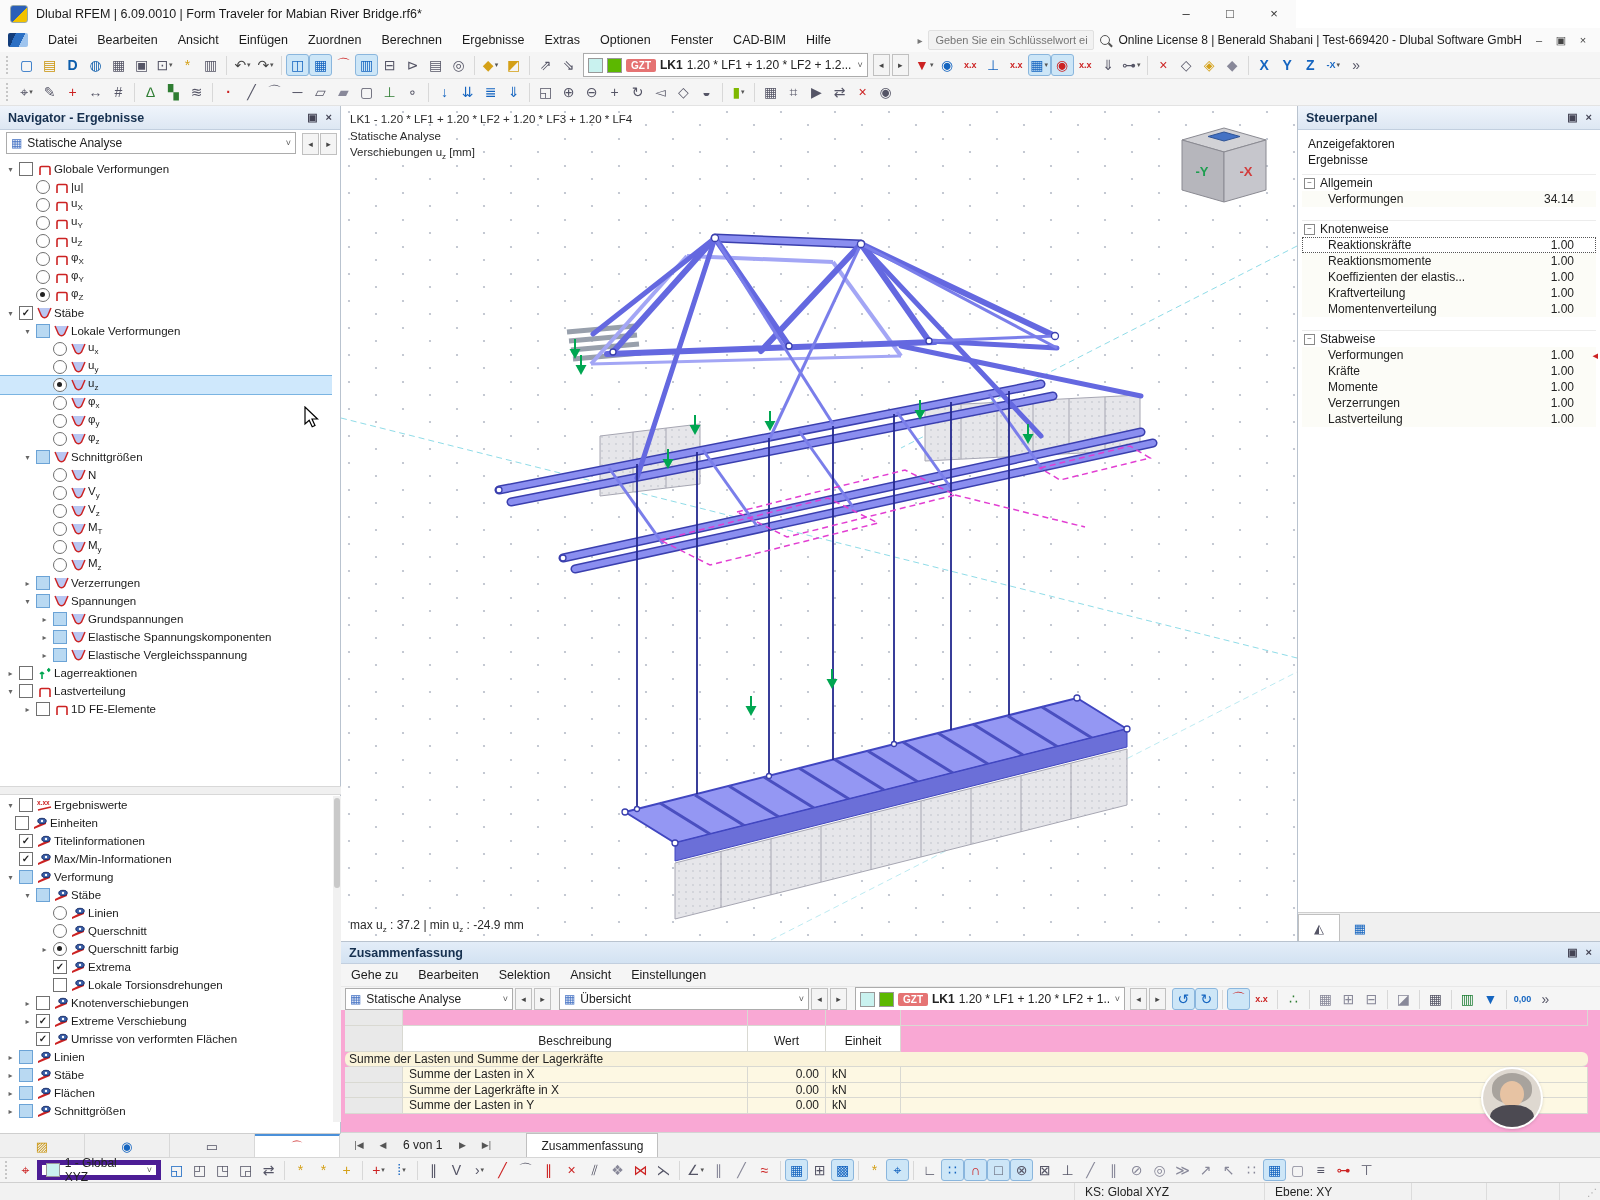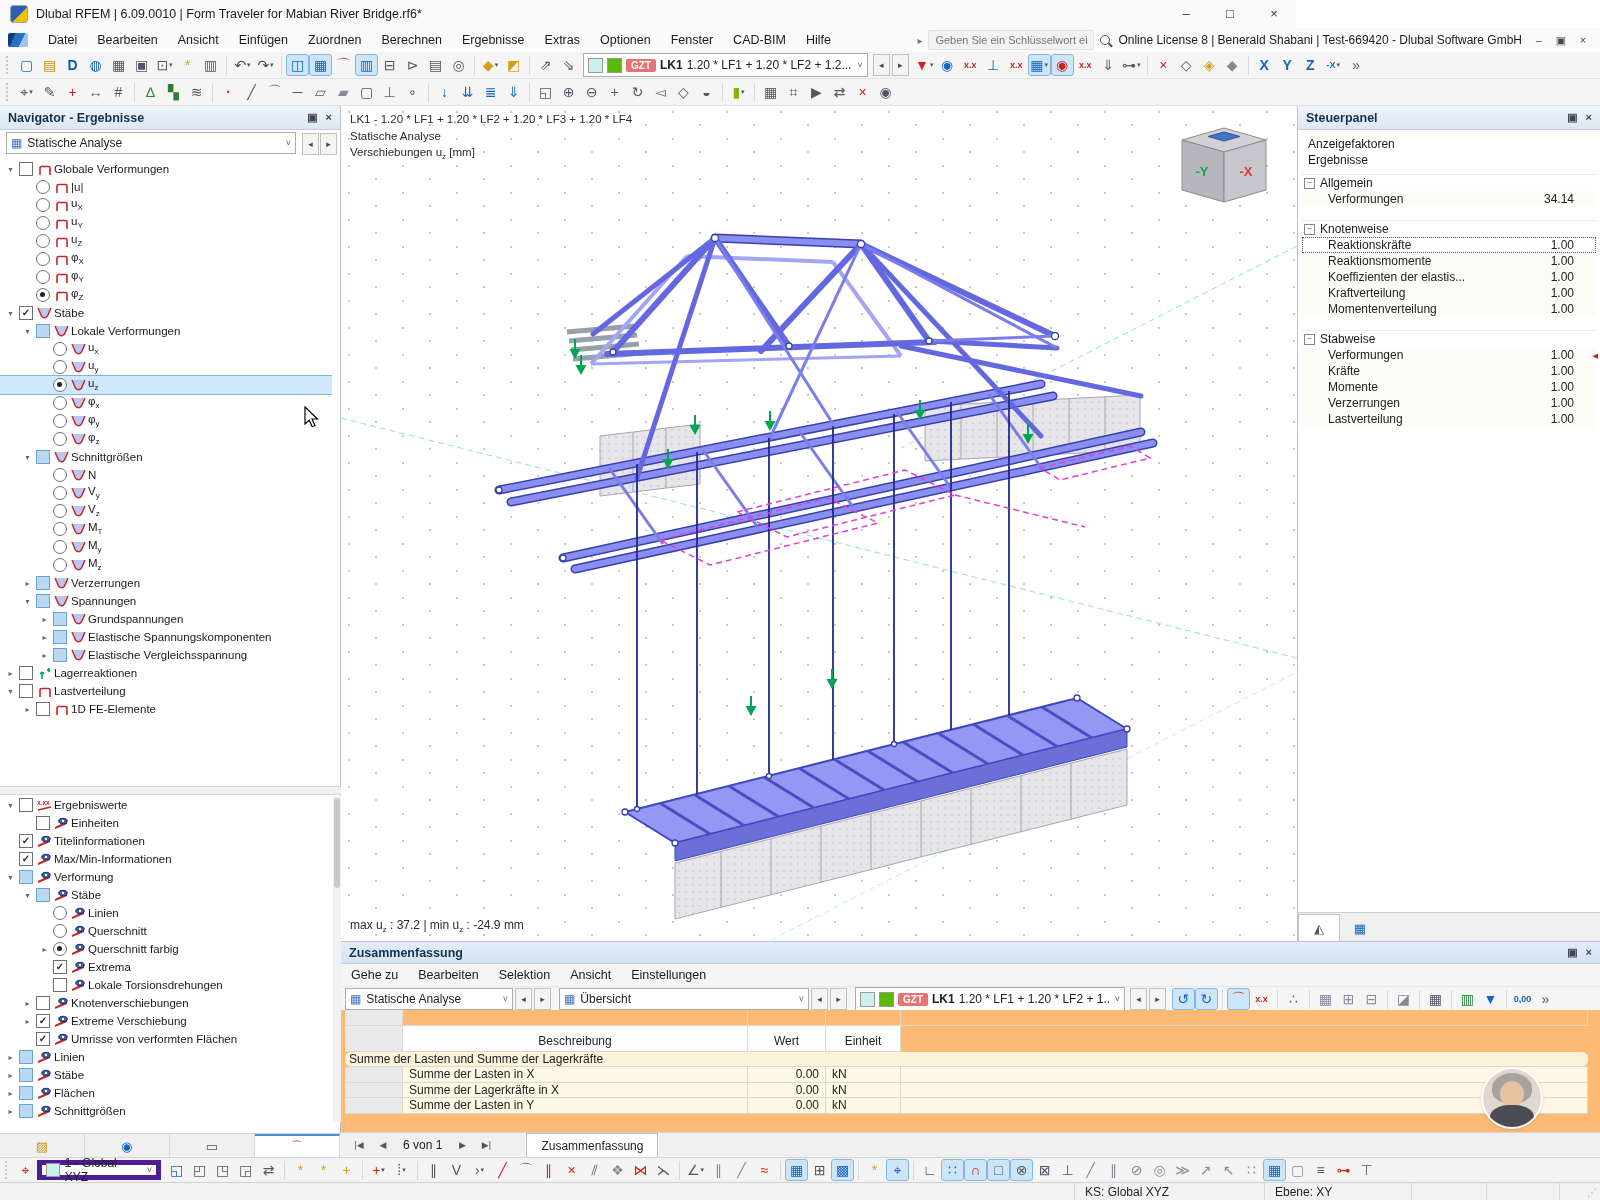--- a/index.html
+++ b/index.html
@@ -95,21 +95,21 @@
   #steuertabs{position:absolute;left:0;bottom:0;width:100%;height:28px;background:#f0f0f0;border-top:1px solid #cfcfcf;display:flex;align-items:flex-end}
   .stab{width:40px;height:26px;display:flex;align-items:center;justify-content:center;font-size:13px}
   .stab.active{background:#fff;border:1px solid #c0c0c0;border-bottom:none}
   
   #summary{position:absolute;left:341px;top:941px;width:1259px;height:216px;background:#fff;border-top:1px solid #b9c3cf;box-sizing:border-box}
   #sumhead{height:22px;background:linear-gradient(#e3edf8,#d3e2f2);border-bottom:1px solid #c2cfdf;display:flex;align-items:center;
     font-weight:bold;font-size:12.5px;color:#16304f;padding:0 8px;box-sizing:border-box}
   #summenu{height:22px;background:#f5f5f5;display:flex;align-items:center;border-bottom:1px solid #e8e8e8}
   #sumtb{height:24px;background:#f5f5f5;display:flex;align-items:center;border-bottom:1px solid #dcdcdc;padding:0 4px}
   
-  #sumtable{position:absolute;left:0;top:68px;width:1259px;height:124px;background:#fdba74;font-size:12px}
+  #sumtable{position:absolute;left:0;top:68px;width:1259px;height:124px;background:#f9a8d4;font-size:12px}
   .tcell{position:absolute;box-sizing:border-box;border-right:1px solid #d9d9d2;border-bottom:1px solid #d9d9d2;overflow:hidden;white-space:nowrap}
   .thdr{display:flex;align-items:flex-end;justify-content:center;padding-bottom:3px;background:#fff;font-size:12px}
   .rowhdr{background:#e9e9e9}
   .datac{background:#fdf8e3;padding:0 6px;display:flex;align-items:center}
   .sectionrow{position:absolute;left:4px;right:12px;height:15px;background:#faf3da;border-bottom:1px solid #d9d9d2;
     display:flex;align-items:center;padding:0 4px;box-sizing:border-box}
   #sumpager{position:absolute;left:0;bottom:0;width:1259px;height:24px;background:#f0f0f0;border-top:1px solid #d4d4d4;display:flex;align-items:center}
   .pgbtn{min-width:20px;text-align:center;color:#555;font-size:9px;padding:0 2px}
   #pagertext{font-size:12px;margin:0 8px;color:#222}
   .sumtab{margin-left:28px;height:23px;background:#fff;border:1px solid #c0c0c0;border-bottom:none;
@@ -786,21 +786,21 @@
         <span class="texp">▾</span>
         <span class="cb s0"></span>
         <span class="tico">
           <svg width="15" height="12">
             <text x="0" y="6" font-size="6.5" fill="#cc2222" font-weight="bold">x.xx</text>
             <path d="M1 11 L14 8" stroke="#cc2222" stroke-width="1.5"></path>
           </svg>
         </span>
         <span class="tlab">Ergebniswerte</span>
       </div>
-      <div class="trow" style="padding-left: 21px;">
+      <div class="trow" style="">
         <span class="texp"></span>
         <span class="cb s0"></span>
         <span class="tico">
           <svg width="15" height="12">
             <path d="M1 10 L13 4 L13 7 L1 12 Z" fill="#cc2222"></path>
             <ellipse cx="9" cy="4" rx="4.2" ry="2.7" fill="#3a5fa8" stroke="#1a2f6a"></ellipse>
             <circle cx="9" cy="4" r="1.2" fill="#fff"></circle>
           </svg>
         </span>
         <span class="tlab">Einheiten</span>

